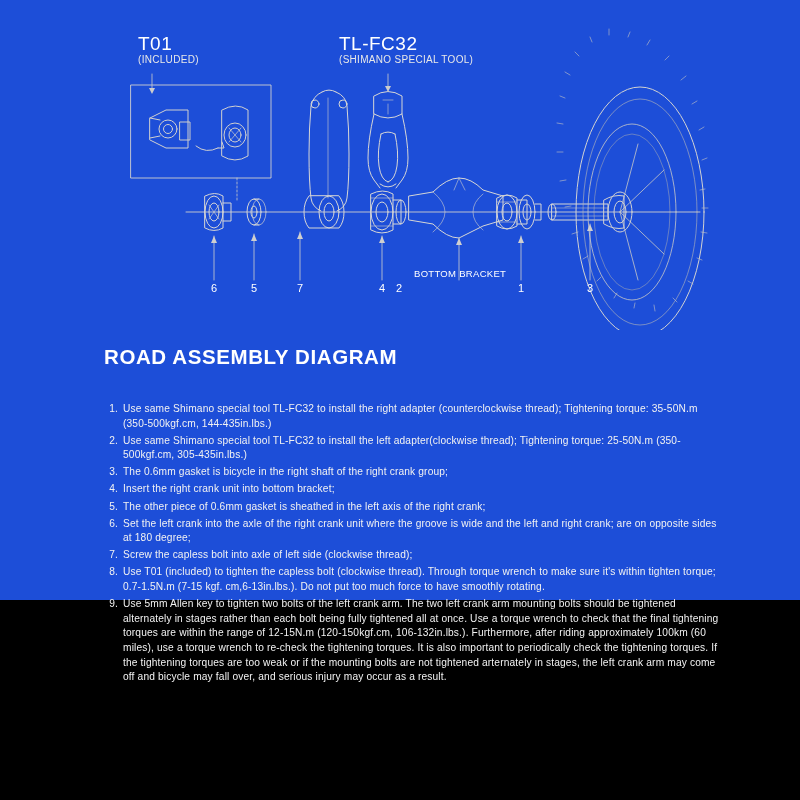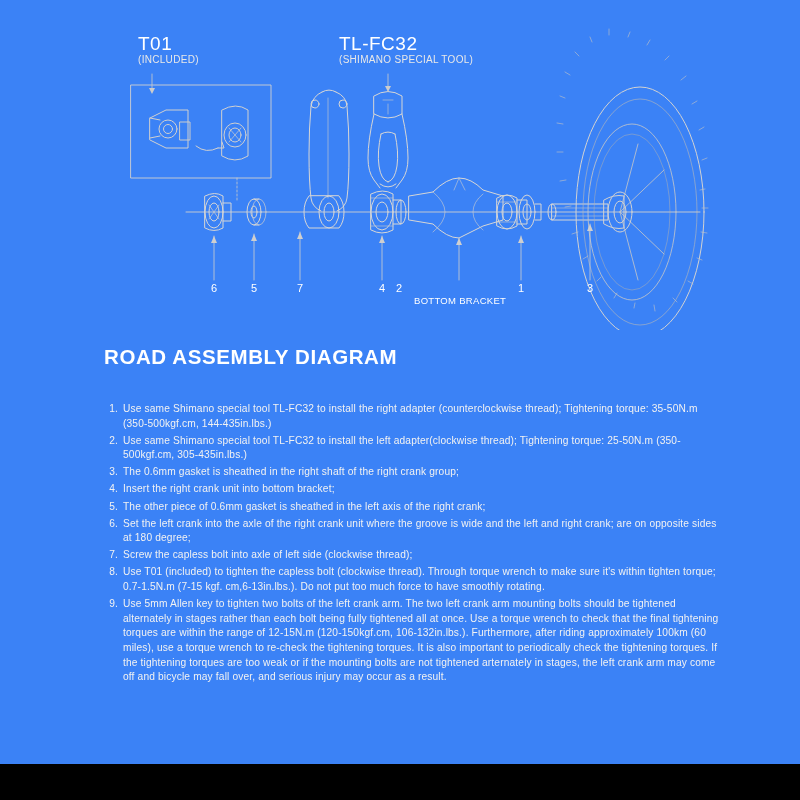--- a/index.html
+++ b/index.html
@@ -11,22 +11,22 @@
     width: 800px;
     height: 800px;
     overflow: hidden;
     font-family: "Liberation Sans", sans-serif;
     color: #ffffff;
     position: relative;
   }
   #page {
     position: relative;
     width: 800px;
-    height: 764px;
-    background: #3b82f6;
+    height: 600px;
+    background: #1d4ed8;
     text-decoration: underline;
   }
 
   
   #diagram-area {
     position: absolute;
     left: 0;
     top: 0;
     width: 800px;
     height: 330px;
@@ -280,38 +280,38 @@
 
     <div class="num-label" style="left:204px; top:282px;">6</div>
     <div class="num-label" style="left:244px; top:282px;">5</div>
     <div class="num-label" style="left:290px; top:282px;">7</div>
     <div class="num-label" style="left:372px; top:282px;">4</div>
 
     <div class="num-label" style="left:389px; top:282px;">2</div>
     <div class="num-label" style="left:511px; top:282px;">1</div>
     <div class="num-label" style="left:580px; top:282px;">3</div>
 
-    <div class="bb-label" style="left:414px; top:295px;">BOTTOM BRACKET</div>
+    <div class="bb-label" style="left:414px; top:268px;">BOTTOM BRACKET</div>
   </div>
 
   <div id="content">
     <h1 id="main-title">ROAD ASSEMBLY DIAGRAM</h1>
 
     <ol class="steps">
       <li>
         <span class="step-num">1.</span>
         <span class="step-text">Use same Shimano special tool TL-FC32 to install the right adapter (counterclockwise thread); Tightening  torque: 35-50N.m (350-500kgf.cm, 144-435in.lbs.)</span>
       </li>
       <li>
         <span class="step-num">2.</span>
         <span class="step-text">Use same Shimano special tool TL-FC32 to install the left adapter(clockwise thread); Tightening torque: 25-50N.m (350-500kgf.cm, 305-435in.lbs.)</span>
       </li>
       <li>
         <span class="step-num">3.</span>
-        <span class="step-text">The 0.6mm gasket is sheathed in the right shaft of the right crank group;</span>
+        <span class="step-text">The 0.6mm gasket is bicycle in the right shaft of the right crank group;</span>
       </li>
       <li>
         <span class="step-num">4.</span>
         <span class="step-text">Insert the right crank unit into bottom bracket;</span>
       </li>
       <li>
         <span class="step-num">5.</span>
         <span class="step-text">The other piece of 0.6mm gasket is sheathed in the left axis of the right crank;</span>
       </li>
       <li>

